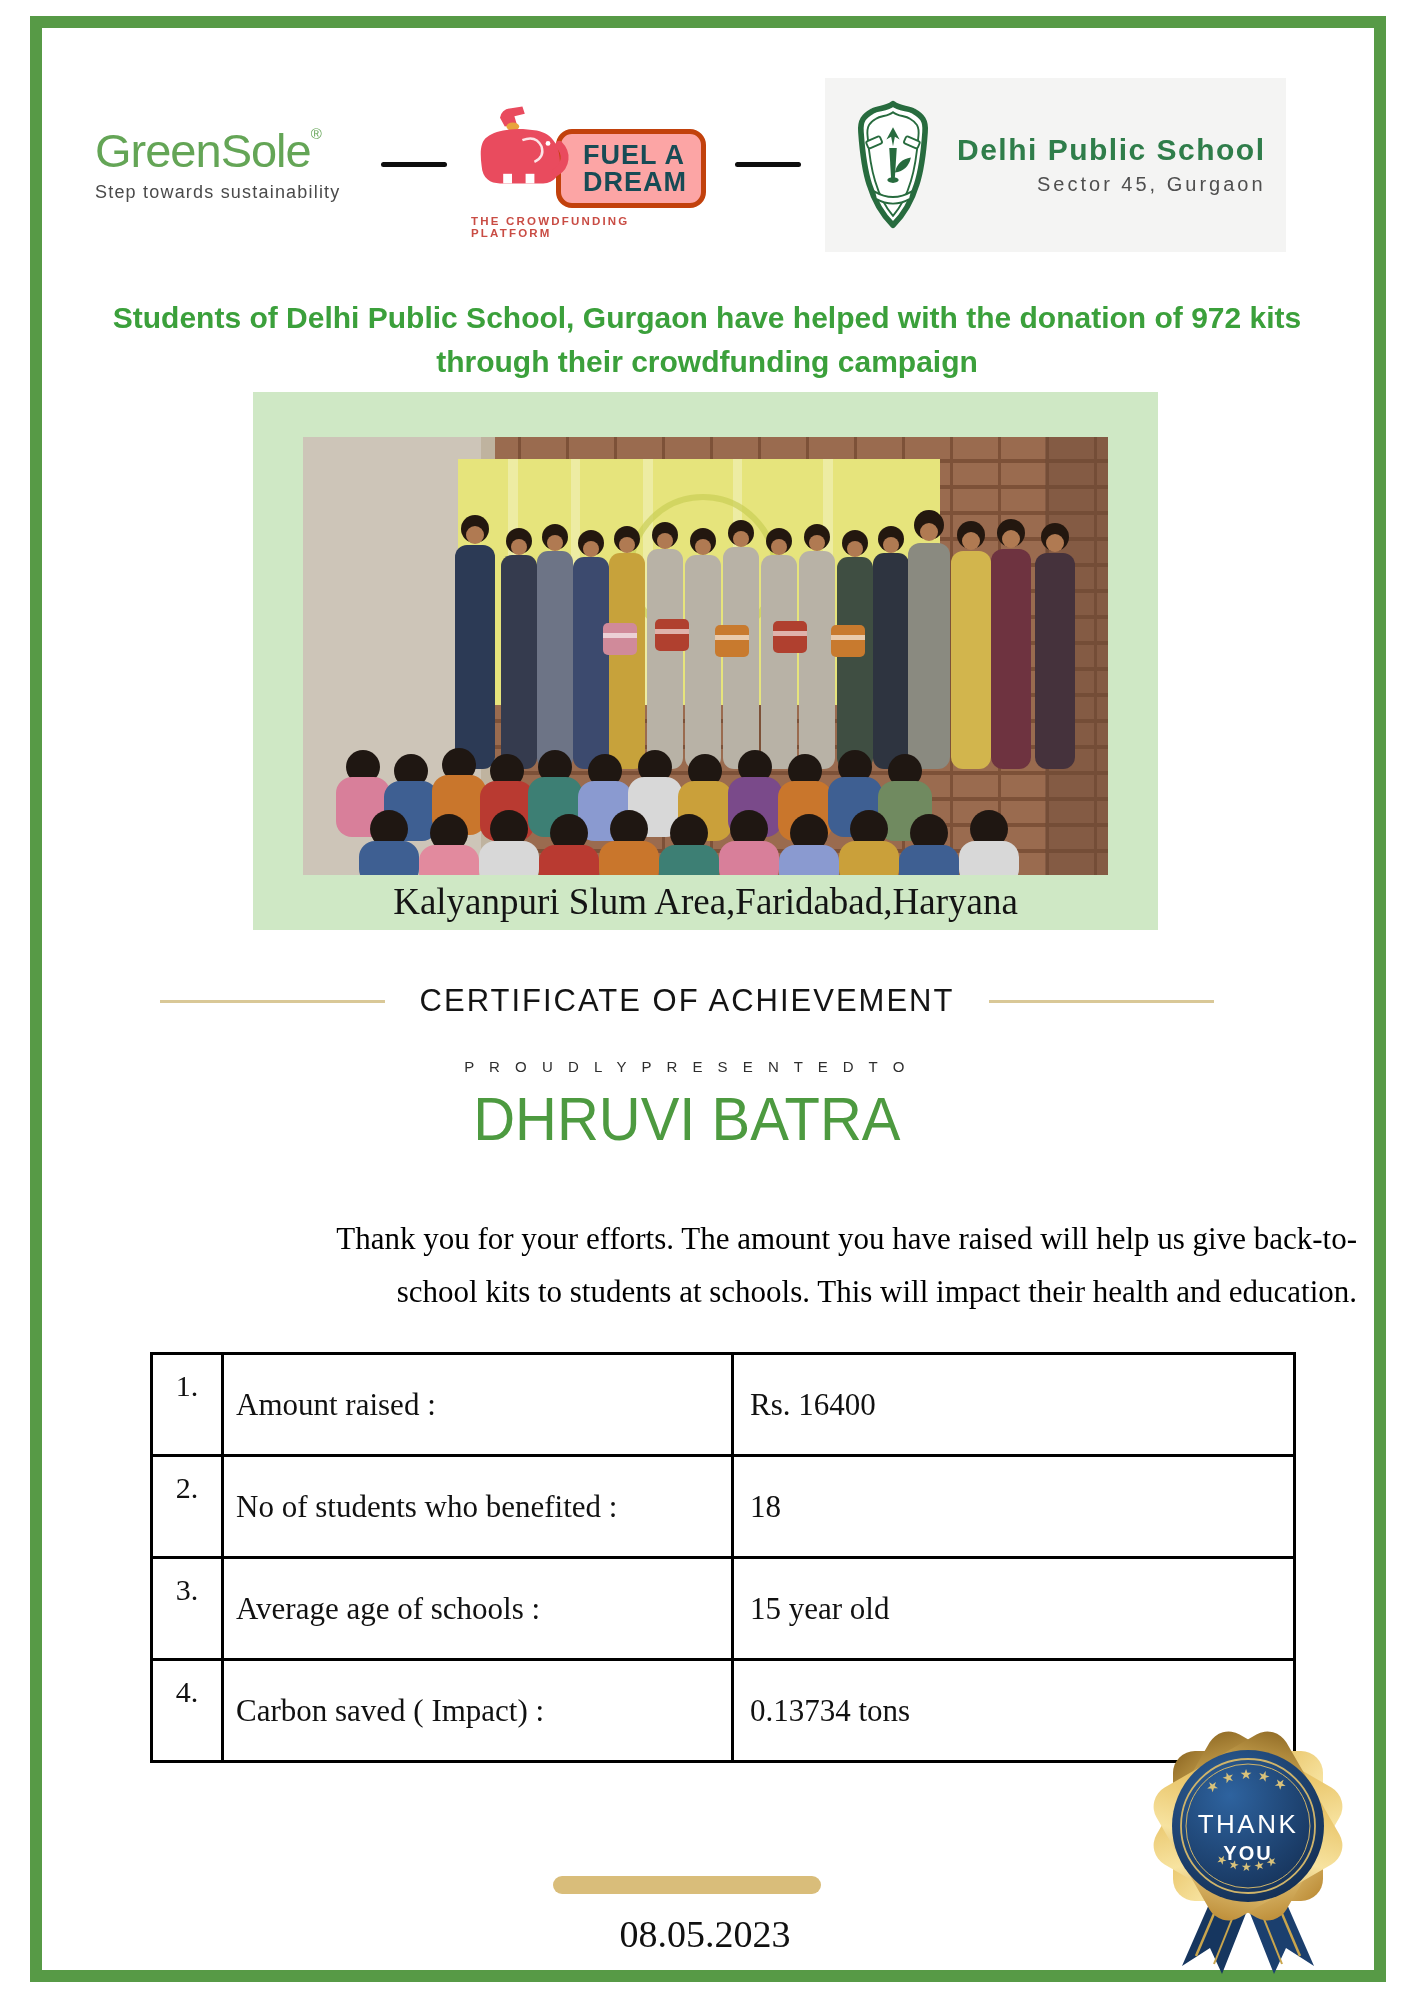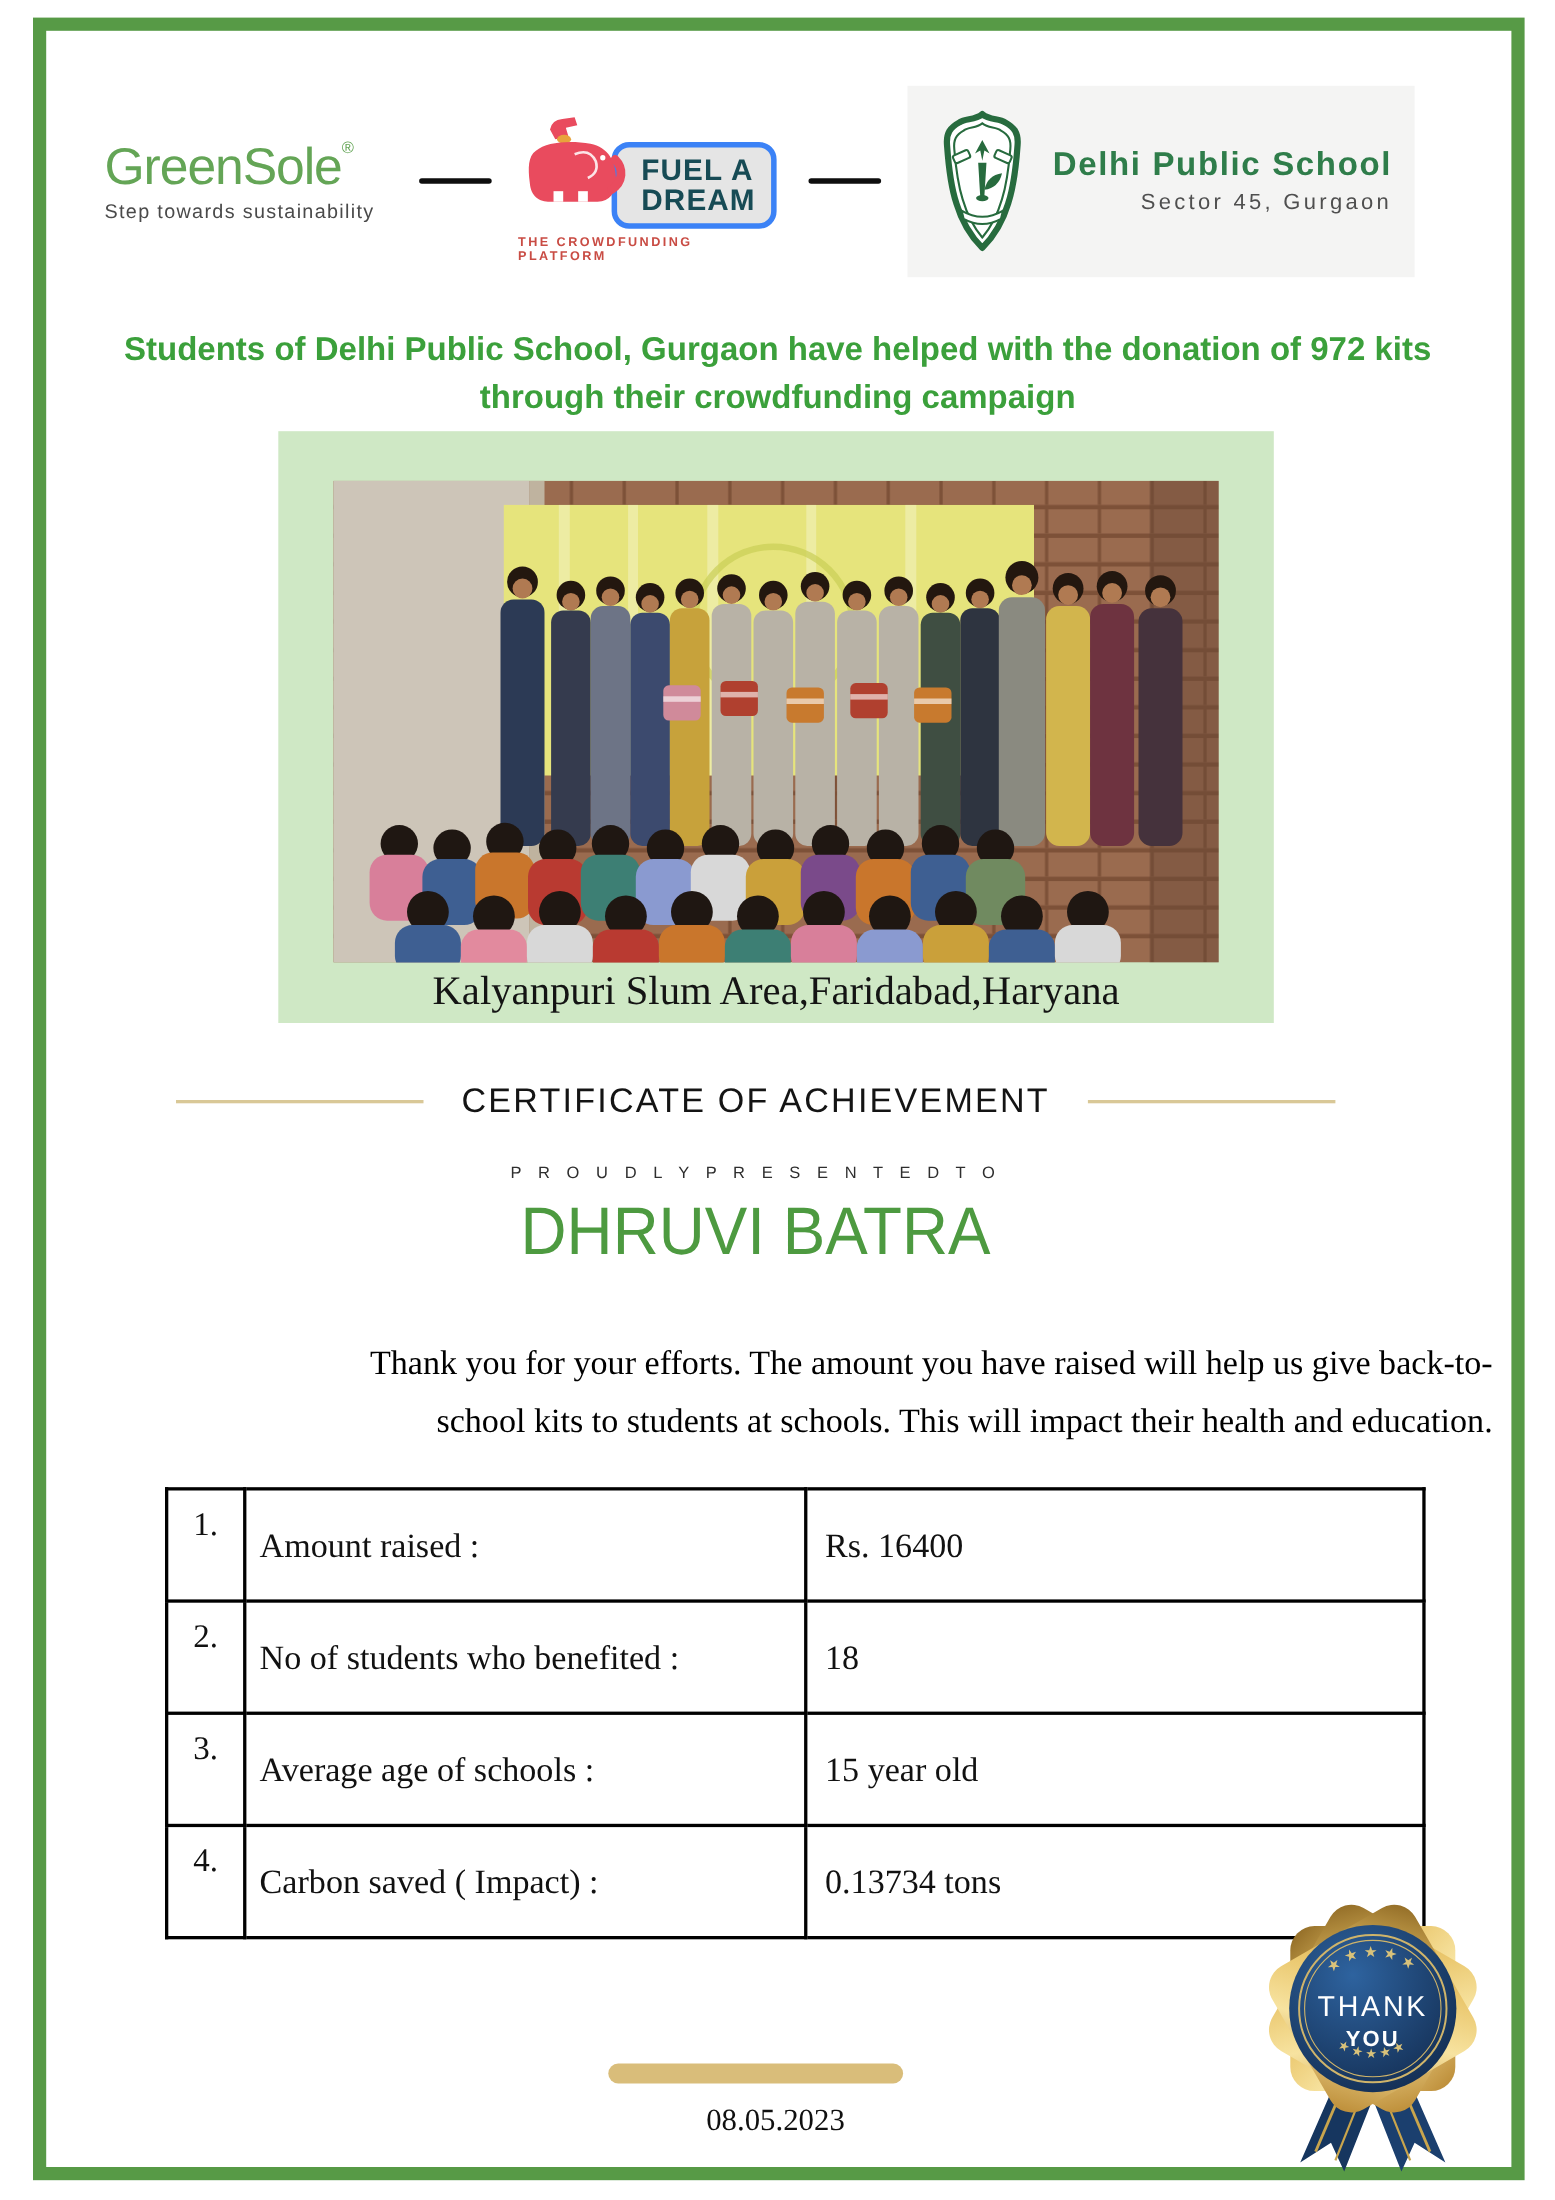--- a/index.html
+++ b/index.html
@@ -12,22 +12,22 @@
   .logo-row{position:absolute;left:95px;top:72px;width:1265px;height:185px;
         display:flex;align-items:center;gap:24px;z-index:2;}
   .gs-logo{width:262px;flex:0 0 auto;}
   .gs-name{font-size:47px;color:#64a556;letter-spacing:-1px;line-height:1;}
   .gs-name sup{font-size:15px;color:#64a556;vertical-align:28px;}
   .gs-tag{margin-top:8px;font-size:18px;color:#4a4a4a;letter-spacing:1.2px;}
   .dash{width:66px;height:5px;background:#0e0e0e;border-radius:3px;flex:0 0 auto;}
   .fad-logo{flex:0 0 auto;width:240px;display:flex;flex-direction:column;align-items:center;}
   .fad-top{display:flex;align-items:center;}
   .fad-elephant{width:96px;height:96px;margin-right:-16px;position:relative;z-index:2;}
-  .fad-box{border:5px solid #3b82f6;border-radius:16px;padding:8px 14px 8px 22px;
-        background:#e5e5e5;margin-top:39px;}
+  .fad-box{border:5px solid #c2410c;border-radius:16px;padding:8px 14px 8px 22px;
+        background:#fca5a5;margin-top:39px;}
   .fad-box div{font-size:27px;font-weight:bold;color:#174b55;line-height:0.98;letter-spacing:1px;}
   .fad-tag{margin-top:7px;font-size:11.5px;font-weight:bold;color:#c94c44;letter-spacing:2.2px;}
   .dps-logo{flex:0 0 auto;background:#f4f4f3;display:flex;align-items:center;
         gap:16px;padding:12px 20px;height:150px;}
   .dps-crest{width:96px;height:132px;}
   .dps-name{font-size:30px;font-weight:bold;color:#2f7d4a;letter-spacing:1.5px;white-space:nowrap;}
   .dps-sub{margin-top:6px;font-size:20px;color:#4f4f4f;letter-spacing:3px;text-align:right;}
 
   
   .headline{position:absolute;left:60px;right:60px;top:296px;text-align:center;
@@ -58,21 +58,21 @@
   .stats td{border:3px solid #000;height:84px;background:#fff;}
   .stats td.num{width:66px;text-align:center;vertical-align:top;padding-top:14px;font-size:30px;color:#111;}
   .stats td.label{width:494px;padding-left:12px;font-size:31px;color:#111;}
   .stats td.value{width:542px;padding-left:16px;font-size:31px;color:#111;}
 
   
   .badge{position:absolute;left:1146px;top:1720px;width:204px;height:268px;z-index:6;}
   .divider-bar{position:absolute;left:553px;top:1876px;width:268px;height:18px;
         border-radius:10px;background:#d9bd7a;z-index:2;}
   .date{position:absolute;left:12px;right:40px;top:1912px;text-align:center;
-        font-family:"Liberation Serif",serif;font-size:28px;color:#101010;z-index:2;padding-left:24px;}
+        font-family:"Liberation Serif",serif;font-size:38px;color:#101010;z-index:2;padding-left:24px;}
 </style>
 </head>
 <body>
 
 <div class="page">
   <div class="border-frame"></div>
 
   <header class="logo-row">
     <div class="gs-logo">
       <div class="gs-name"><span>GreenSole</span><sup>®</sup></div>

